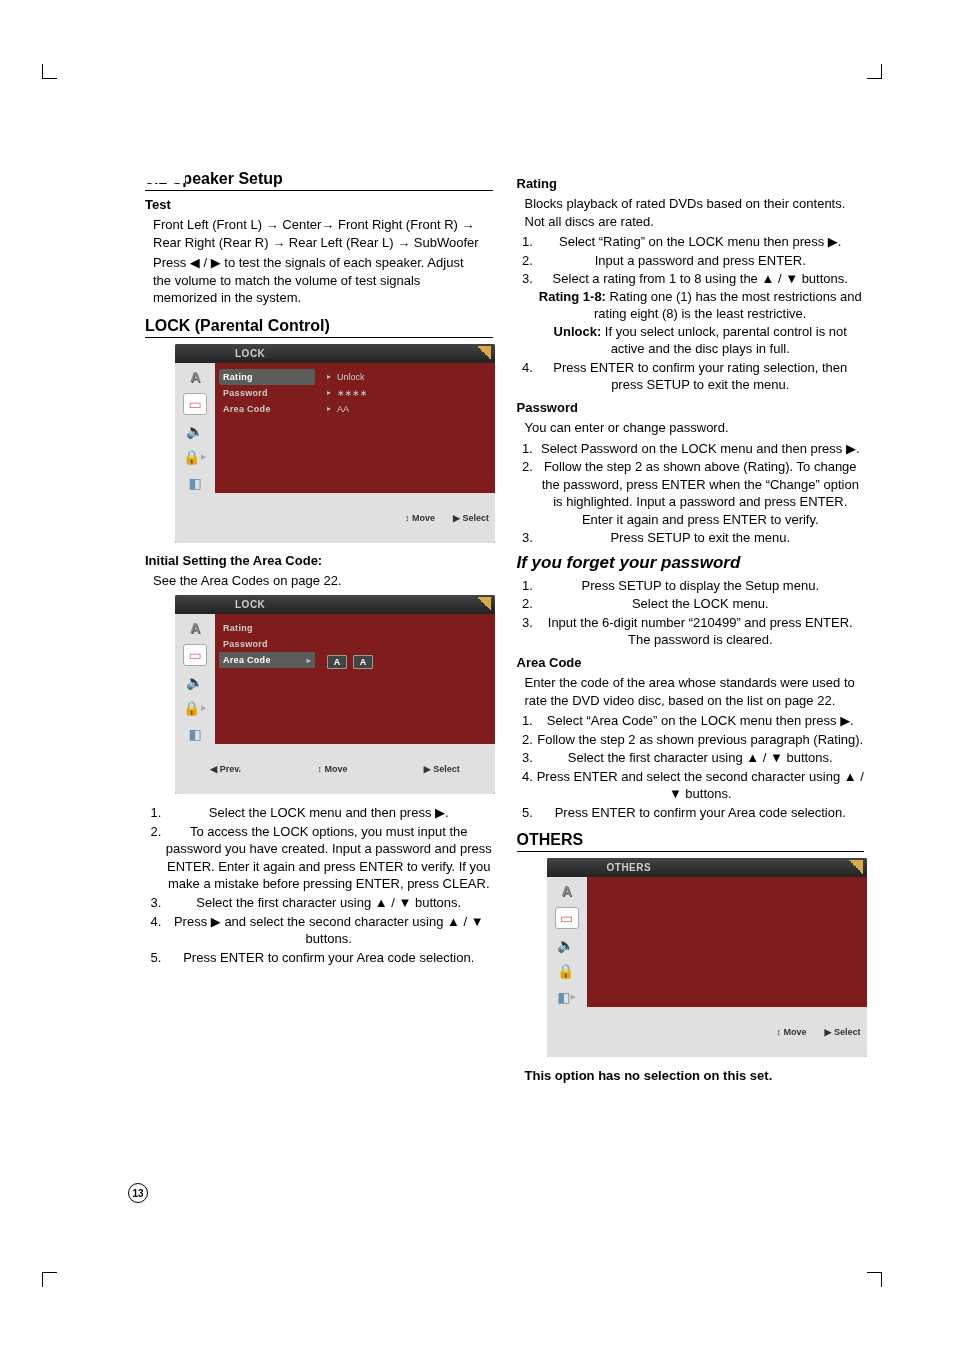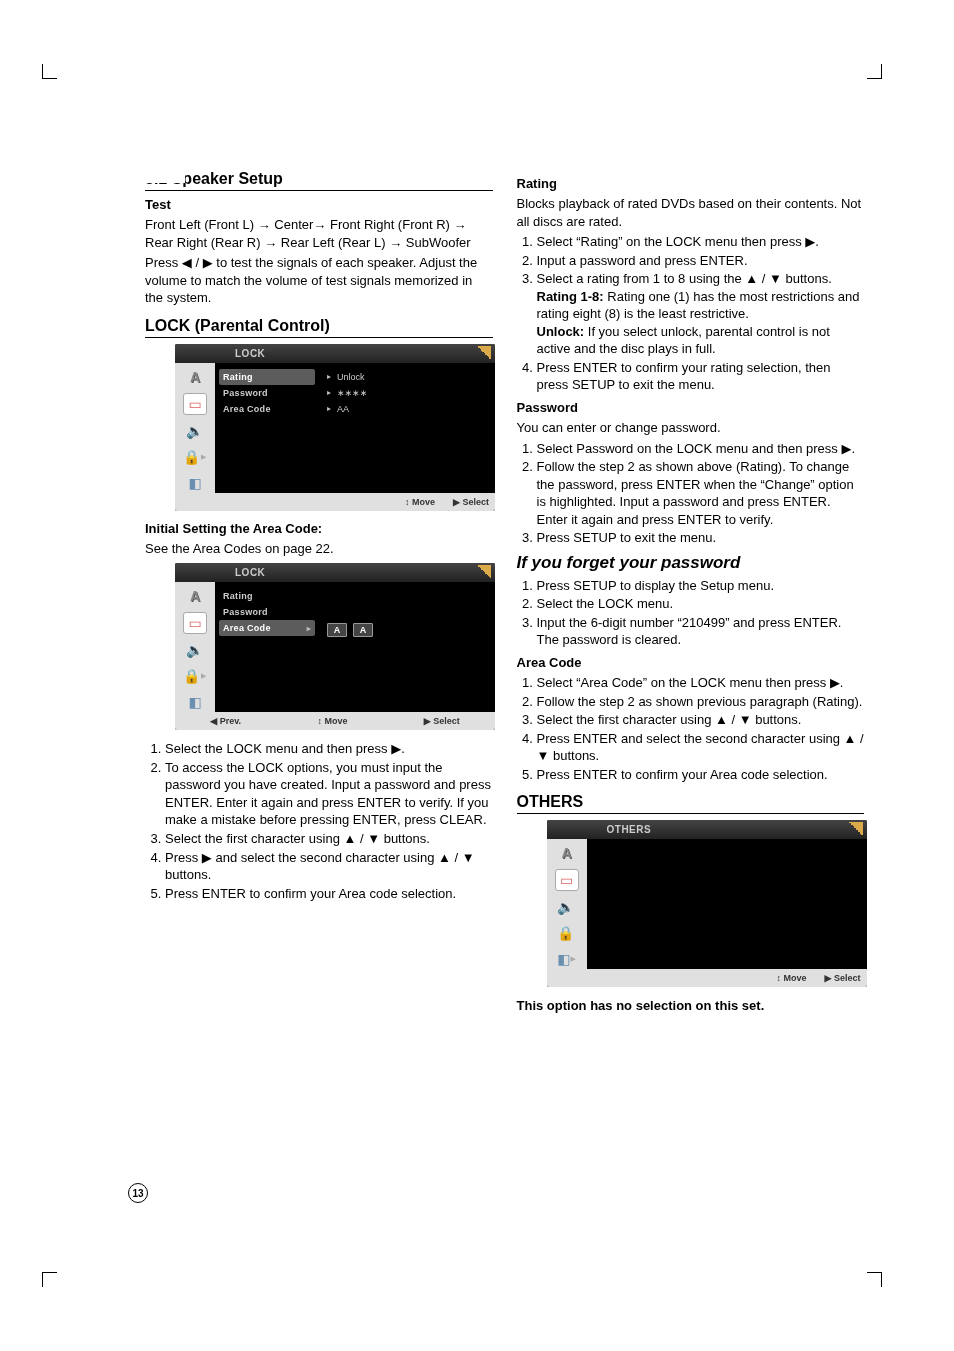--- a/index.html
+++ b/index.html
@@ -82,35 +82,36 @@
     font-weight: bold;
     margin: 6px 0 4px 0;
   }
   h3.ital {
     font-size: 17px;
     font-weight: bold;
     font-style: italic;
     margin: 6px 0 4px 0;
   }
   p {
-    margin: 3px 0;
+    margin: 3px 8px;
     line-height: 1.35;
   }
   ol {
     margin: 3px 0;
     padding-left: 20px;
     line-height: 1.35;
   }
   ol li {
     margin-bottom: 1px;
+    text-align: center;
   }
   .osd {
     width: 320px;
     margin: 6px 0 10px 30px;
-    background: #000000;
+    background: #7f1d1d;
     border-radius: 2px;
     overflow: hidden;
     font-size: 9px;
     color: #ccc;
     position: relative;
   }
   .osd .titlebar {
     background: linear-gradient(#444, #222);
     padding: 4px 60px;
     font-weight: bold;
@@ -184,21 +185,21 @@
     font-weight:bold;
     padding:1px 4px;
     border-radius:1px;
     font-size:9px;
     min-width:10px;
     text-align:center;
   }
   .osd .footer {
     background: #e0e0e0;
     color: #333;
-    padding: 4px 6px;
+    padding: 20px 6px;
     display: flex;
     justify-content: flex-end;
     gap: 18px;
     font-size: 9px;
     font-weight: bold;
   }
   .osd .footer.with-prev {
     justify-content: space-around;
   }
   .chev {
@@ -358,20 +359,21 @@
       </ol>
 
       <h3 class="ital">If you forget your password</h3>
       <ol>
         <li>Press SETUP to display the Setup menu.</li>
         <li>Select the LOCK menu.</li>
         <li>Input the 6-digit number “210499” and press ENTER. The password is cleared.</li>
       </ol>
 
       <h3 class="sub">Area Code</h3>
+      <p>Enter the code of the area whose standards were used to rate the DVD video disc, based on the list on page 22.</p>
       <ol>
         <li>Select “Area Code” on the LOCK menu then press ▶.</li>
         <li>Follow the step 2 as shown previous paragraph (Rating).</li>
         <li>Select the first character using ▲ / ▼ buttons.</li>
         <li>Press ENTER and select the second character using ▲ / ▼ buttons.</li>
         <li>Press ENTER to confirm your Area code selection.</li>
       </ol>
 
       <h2 style="margin-top:10px">OTHERS</h2>
 

